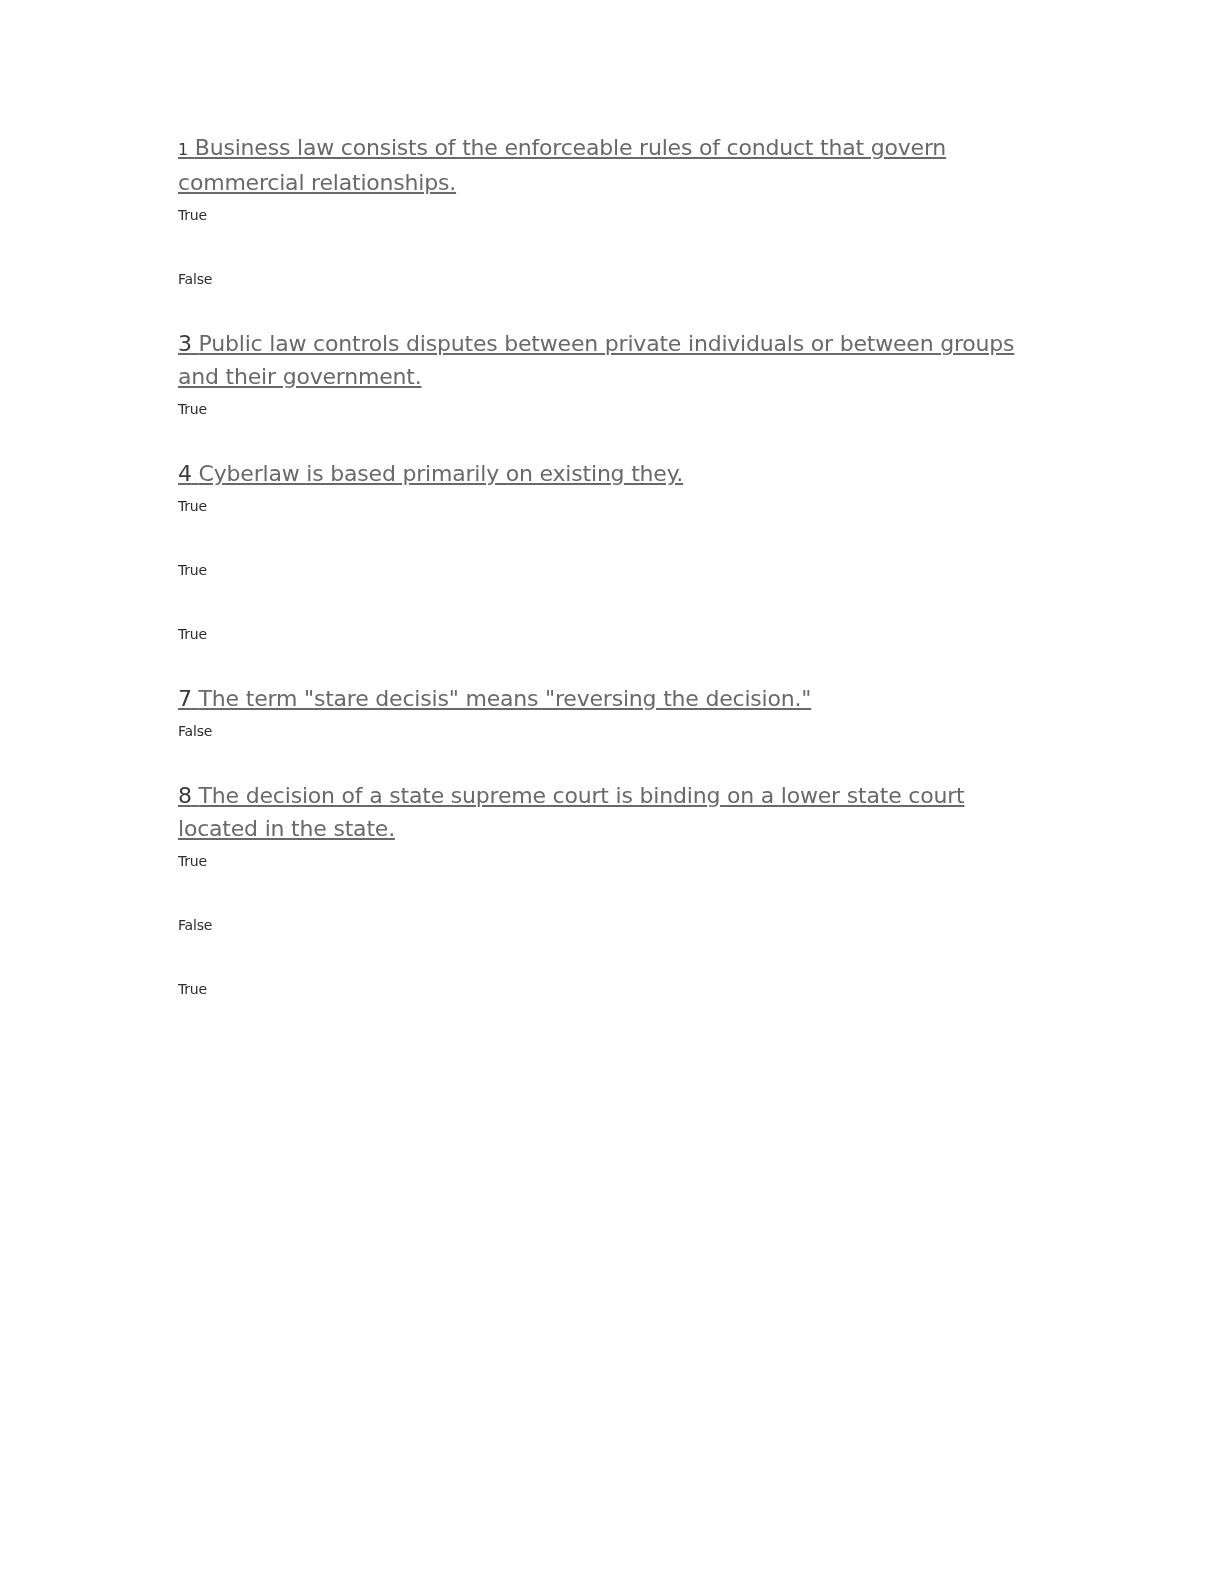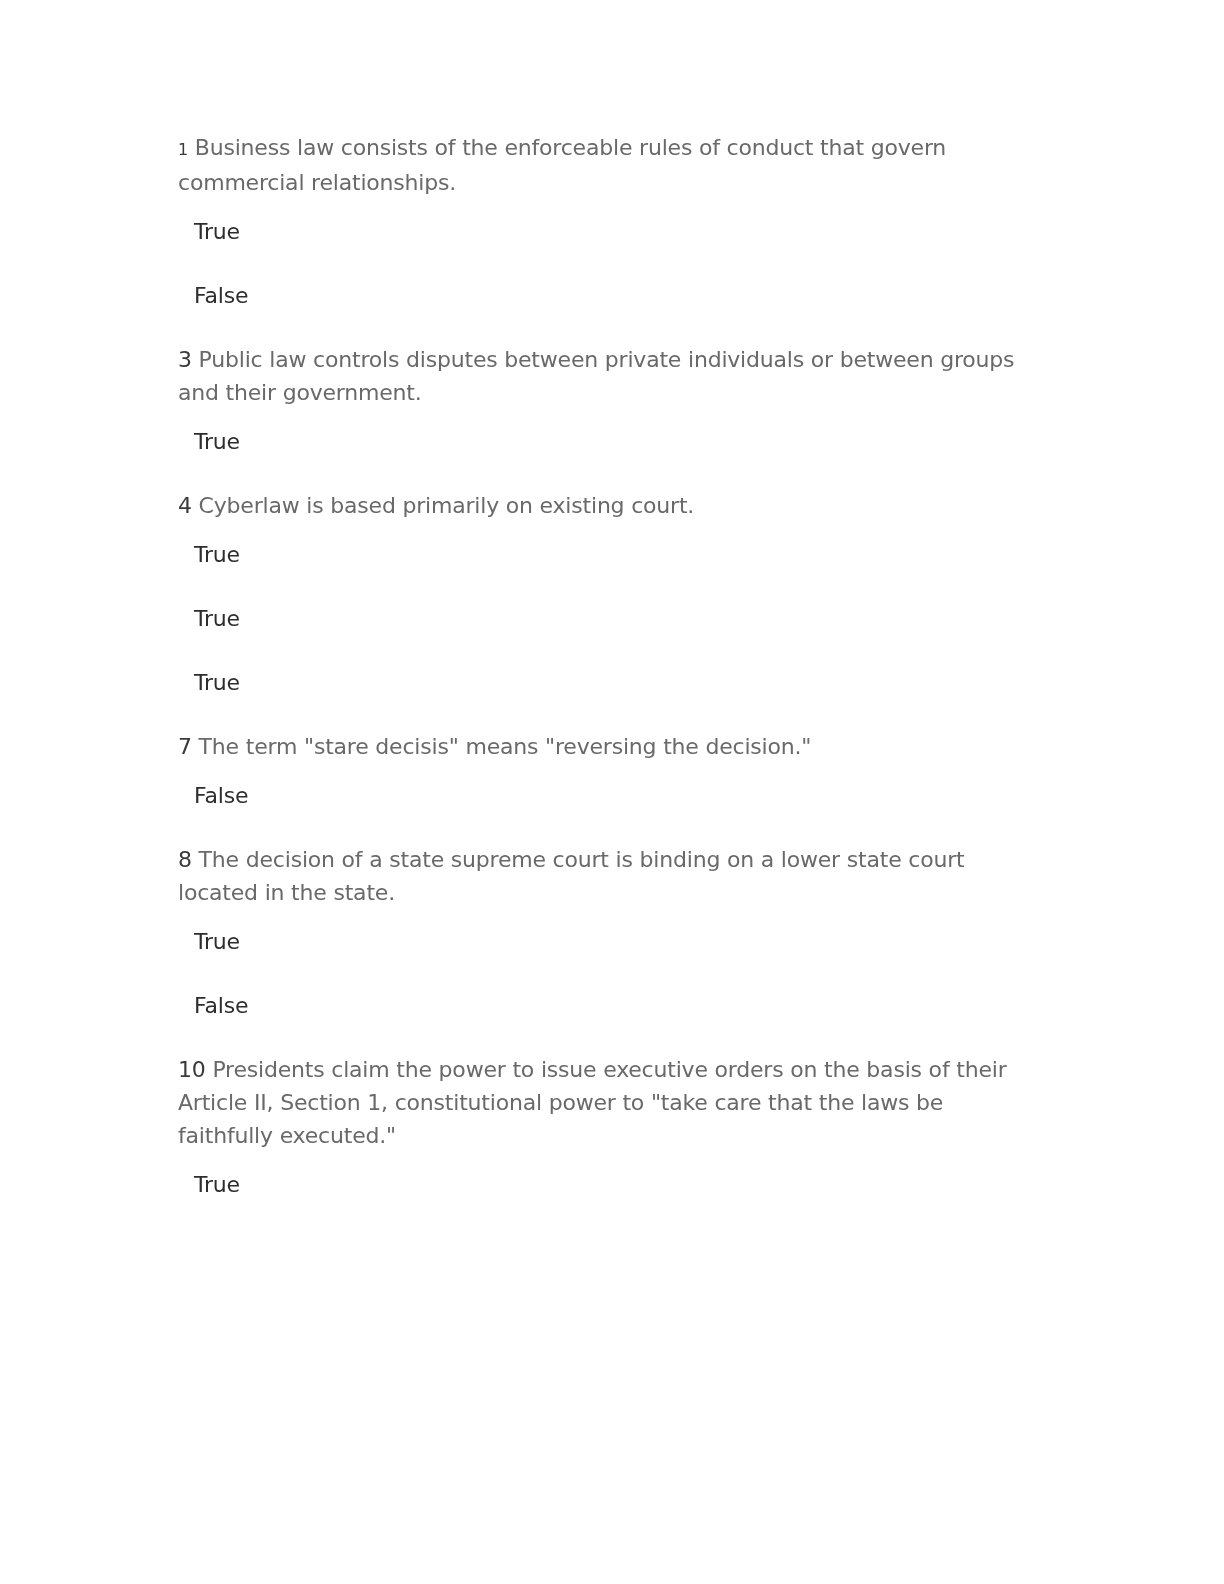--- a/index.html
+++ b/index.html
@@ -25,30 +25,31 @@
   }
   .qa-block {
     margin: 0 0 31px 0;
   }
   .question {
     margin: 0;
     font-size: 22px;
     line-height: 33px;
     color: var(--question_text, #696969);
     letter-spacing: -0.2px;
+    text-decoration: underline;
   }
   .q-num {
     color: var(--number, #3a3a3a);
   }
   .q-num.small {
     font-size: 16px;
   }
   .answer {
-    margin: 16px;
-    font-size: 22px;
+    margin: 0;
+    font-size: 14px;
     line-height: 33px;
     color: var(--answer, #2d2d2d);
     letter-spacing: -0.2px;
   }
 </style>
 </head>
 <body>
 
 <div class="page">
   <div class="content">
@@ -61,21 +62,21 @@
     <div class="qa-block">
       <p class="answer">False</p>
     </div>
 
     <div class="qa-block">
       <p class="question"><span class="q-num">3</span> <span>Public law controls disputes between private individuals or between groups and their government.</span></p>
       <p class="answer">True</p>
     </div>
 
     <div class="qa-block">
-      <p class="question"><span class="q-num">4</span> <span>Cyberlaw is based primarily on existing court.</span></p>
+      <p class="question"><span class="q-num">4</span> <span>Cyberlaw is based primarily on existing they.</span></p>
       <p class="answer">True</p>
     </div>
 
     <div class="qa-block">
       <p class="answer">True</p>
     </div>
 
     <div class="qa-block">
       <p class="answer">True</p>
     </div>
@@ -88,18 +89,17 @@
     <div class="qa-block">
       <p class="question"><span class="q-num">8</span> <span>The decision of a state supreme court is binding on a lower state court located in the state.</span></p>
       <p class="answer">True</p>
     </div>
 
     <div class="qa-block">
       <p class="answer">False</p>
     </div>
 
     <div class="qa-block">
-      <p class="question"><span class="q-num">10</span> <span>Presidents claim the power to issue executive orders on the basis of their Article II, Section 1, constitutional power to "take care that the laws be faithfully executed."</span></p>
       <p class="answer">True</p>
     </div>
 
   </div>
 </div>
 
 </body></html>

